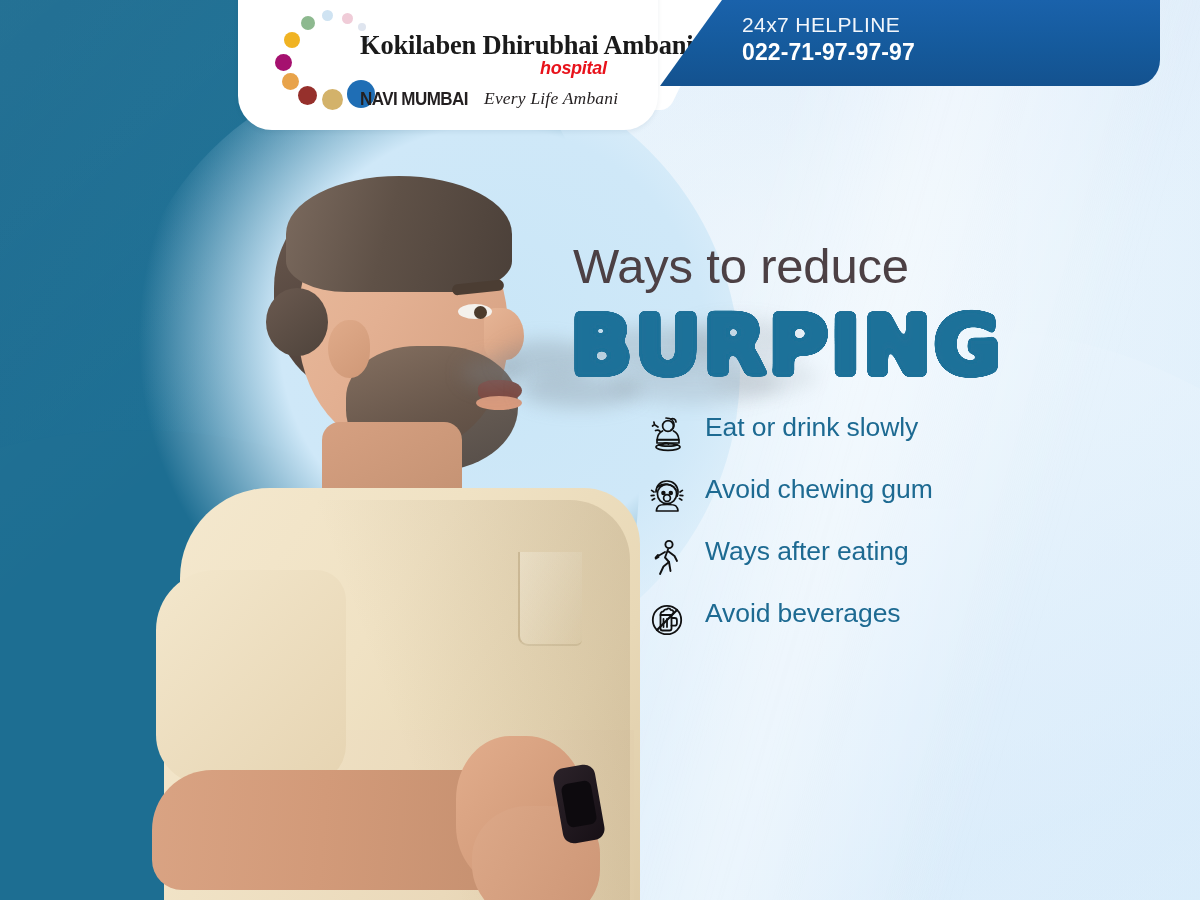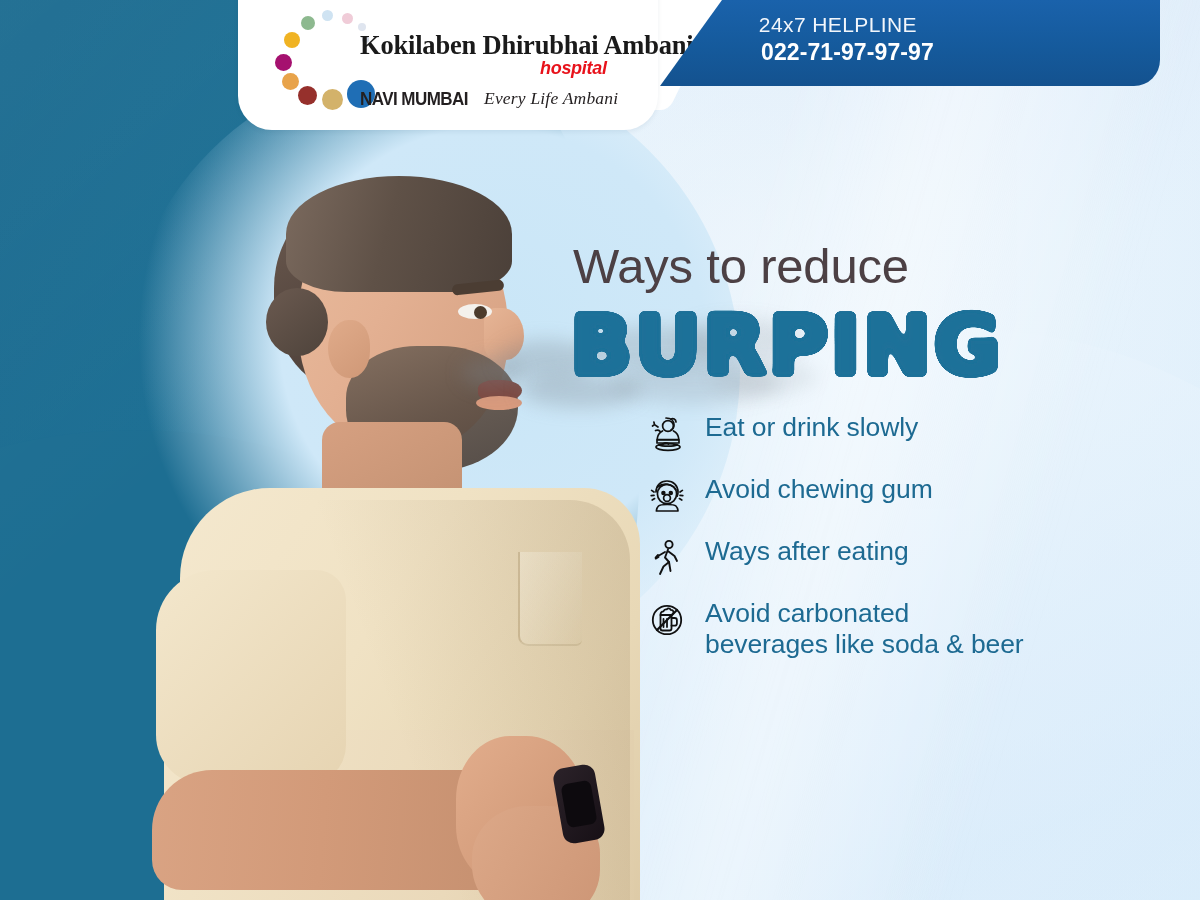--- a/index.html
+++ b/index.html
@@ -158,36 +158,34 @@
     left: 660px; top: 0;
     width: 500px; height: 86px;
     background: linear-gradient(180deg, #1a62ab 0%, #155a9c 55%, #14528f 100%);
     border-bottom-right-radius: 26px;
     clip-path: polygon(62px 0, 100% 0, 100% 100%, 0 100%);
   }
   .helpline-text {
     position: absolute;
     left: 742px; top: 12px;
     color: #ffffff;
-    text-align: center;
   }
   .helpline-label {
     font-size: 21px;
     font-weight: 400;
     letter-spacing: 0.4px;
     color: #f2f6fb;
     line-height: 1.25;
   }
   .helpline-number {
     font-size: 23px;
     font-weight: 700;
     letter-spacing: 0.1px;
     color: #ffffff;
     line-height: 1.25;
-    margin-left: 19px;
   }
 
   
   .man { position: absolute; left: 60px; top: 170px; width: 620px; height: 740px; }
   .man-hairback {
     position: absolute; left: 214px; top: 12px;
     width: 214px; height: 216px; border-radius: 52% 54% 44% 46%;
     background: linear-gradient(150deg, #6f5d52 0%, #594a42 40%, #463a34 100%);
   }
   .man-head {
@@ -519,19 +517,18 @@
         <svg width="42" height="42" viewBox="0 0 42 42" fill="none" stroke="#111" stroke-width="1.8" stroke-linecap="round" stroke-linejoin="round">
           <circle cx="21" cy="21" r="14.2"></circle>
           <path d="M11 31L31 11" stroke-width="2.2"></path>
           <path d="M14.5 16h11v13.5a2 2 0 0 1-2 2h-7a2 2 0 0 1-2-2V16z"></path>
           <path d="M25.5 19h3.2a2.2 2.2 0 0 1 2.2 2.2v3.2a2.2 2.2 0 0 1-2.2 2.2h-3.2"></path>
           <path d="M14.5 16c0-2.4 1.6-3.6 3-3.6.4-1.6 1.8-2.4 3.2-2 1-1.4 3.2-1.4 4 .4 1.8-.2 3 1.2 2.8 2.8-.4 1.6-1.6 2.4-3 2.4"></path>
           <path d="M17.5 20v8M21 20v8"></path>
         </svg>
       </span>
       <span class="tip-text">
-        <span>Avoid carbonated</span>
-        <span class="l2">beverages like soda &amp; beer</span>
+        <span>Avoid beverages</span>
       </span>
     </div>
 
   </div>
 </div>
 
 </body></html>

